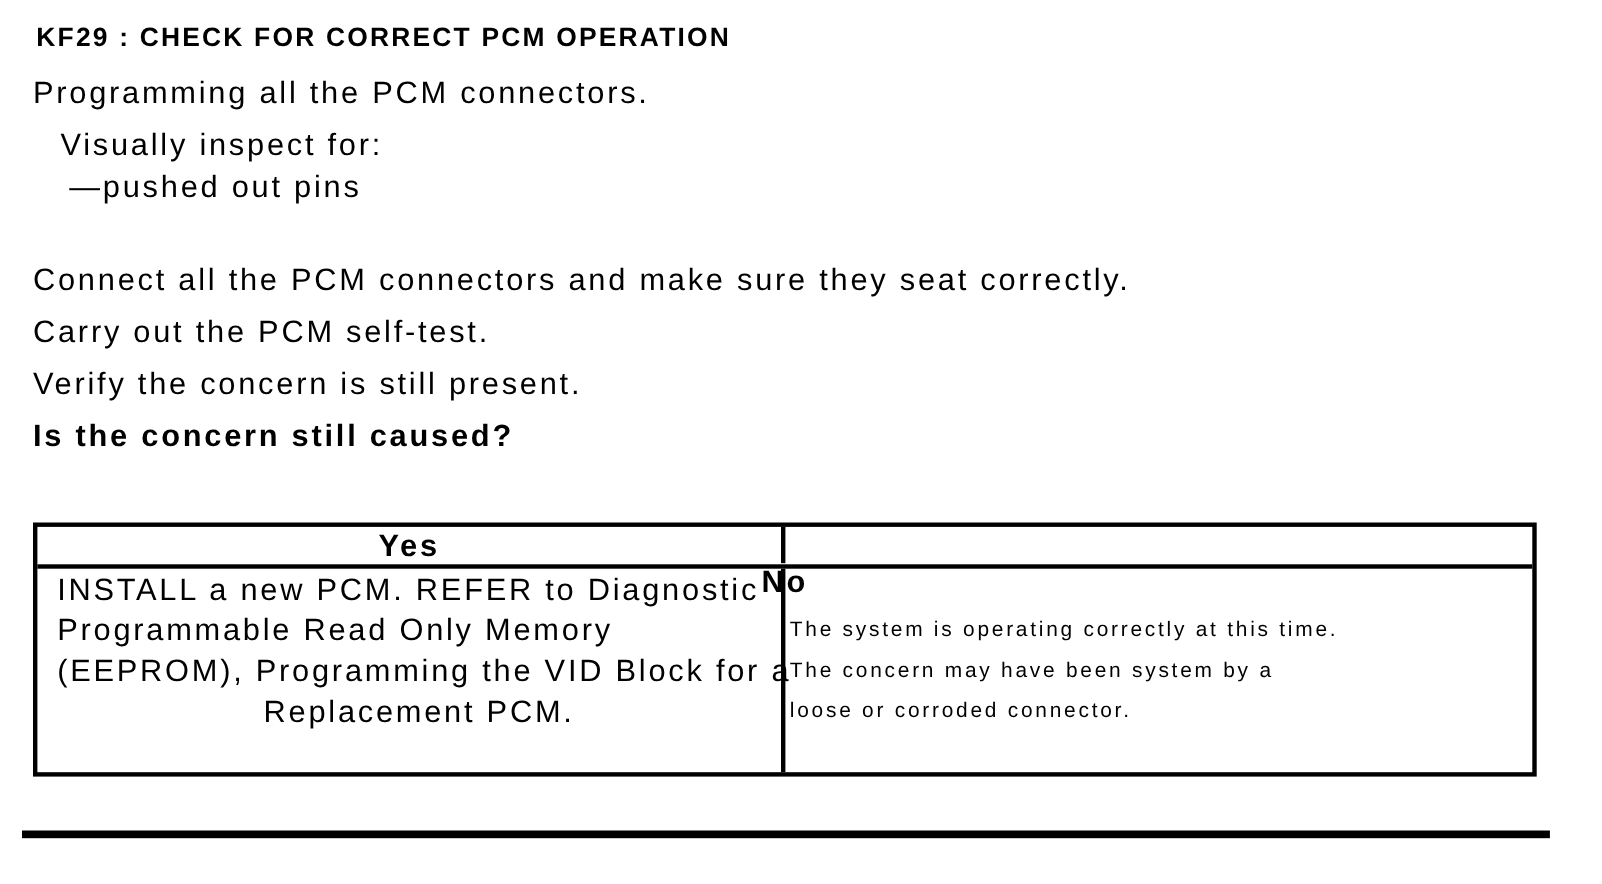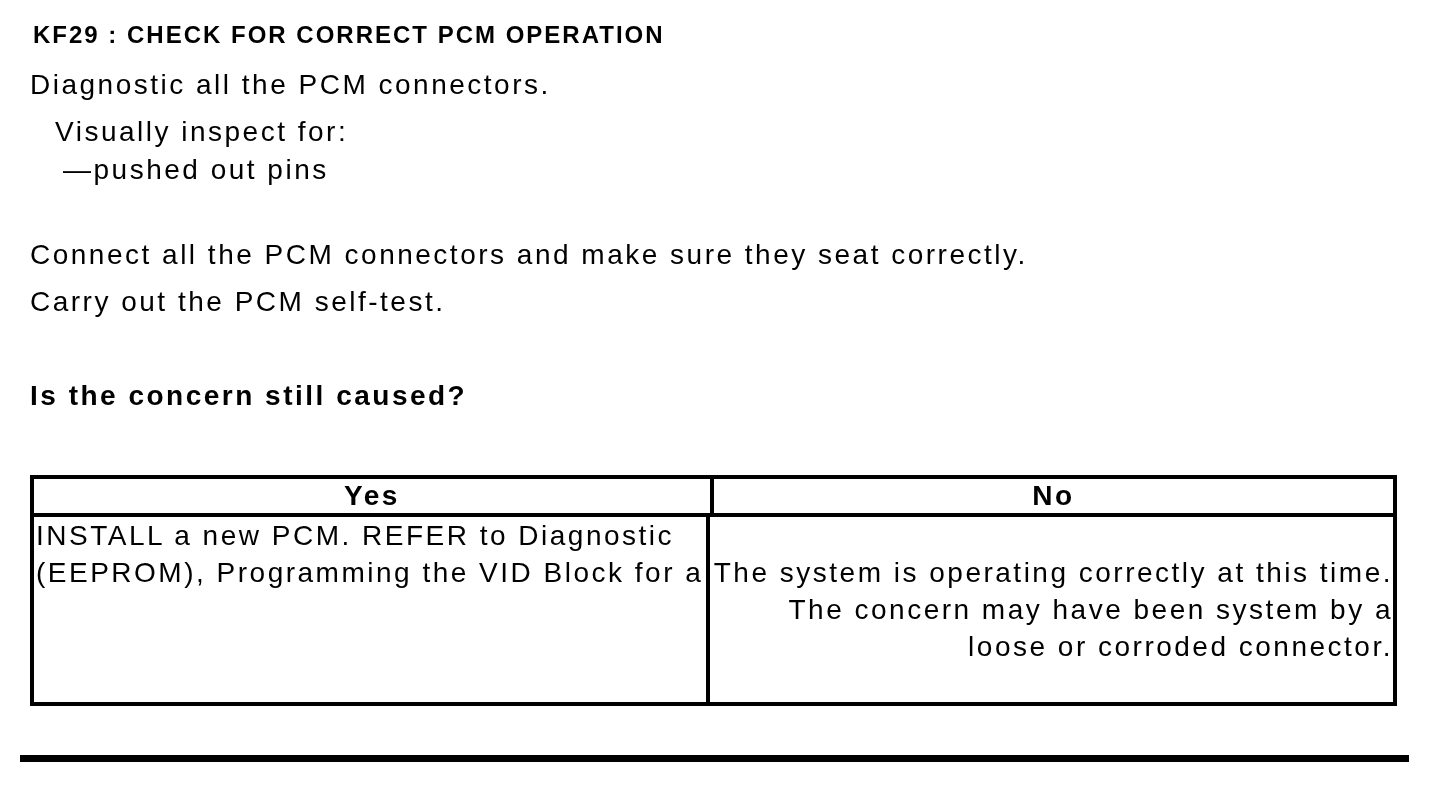--- a/index.html
+++ b/index.html
@@ -47,20 +47,21 @@
     width: 1367px;
     height: 231px;
     border: 4px solid #000000;
     box-sizing: border-box;
   }
   .t-header {
     display: flex;
     height: 38px;
     box-sizing: border-box;
     border-bottom: 4px solid #000000;
+    flex-direction: column;
   }
   .t-body {
     display: flex;
     height: 185px;
     box-sizing: border-box;
   }
   .col-yes {
     width: 680px;
     box-sizing: border-box;
     border-right: 4px solid #000000;
@@ -70,87 +71,90 @@
     box-sizing: border-box;
   }
   .th-cell {
     font-size: 28px;
     font-weight: bold;
     letter-spacing: 2.5px;
     text-align: center;
     line-height: 33px;
   }
   .cell-yes {
-    padding-left: 2px;
+    padding-left: 18px;
     overflow: visible;
   }
   .cell-yes .cell-line {
     font-size: 28px;
     letter-spacing: 2.5px;
     line-height: 37px;
     height: 37px;
     white-space: pre;
     text-align: left;
   }
   .cell-yes .cell-line.centered {
     text-align: center;
   }
   .cell-no {
     padding-left: 4px;
     display: flex;
     flex-direction: column;
     justify-content: center;
   }
   .cell-no .cell-line {
-    font-size: 28px;
+    font-size: 19px;
     letter-spacing: 2.5px;
     line-height: 37px;
     height: 37px;
     white-space: pre;
-    text-align: right;
+    text-align: left;
   }
   .bottom-rule {
     position: absolute;
     left: 20px;
     top: 755px;
     width: 1389px;
     height: 7px;
     background: #000000;
   }
 </style>
 </head>
 <body>
 
 <div class="page">
 
   <div class="doc-title">KF29 : CHECK FOR CORRECT PCM OPERATION</div>
 
-  <div class="step" style="top: 68px;">Diagnostic all the PCM connectors.</div>
+  <div class="step" style="top: 68px;">Programming all the PCM connectors.</div>
 
   <div class="step" style="top: 115px; margin-left: 25px;">Visually inspect for:</div>
 
   <div class="step indent" style="top: 153px;">—pushed out pins</div>
 
 
   <div class="step" style="top: 238px;">Connect all the PCM connectors and make sure they seat correctly.</div>
 
   <div class="step" style="top: 285px;">Carry out the PCM self-test.</div>
 
+  <div class="step" style="top: 332px;">Verify the concern is still present.</div>
 
   <div class="step bold" style="top: 379px;">Is the concern still caused?</div>
 
   <div class="decision-table">
     <div class="t-header">
       <div class="col-yes th-cell">Yes</div>
       <div class="col-no th-cell">No</div>
     </div>
     <div class="t-body">
       <div class="col-yes cell-yes">
         <div class="cell-line">INSTALL a new PCM. REFER to Diagnostic</div>
+        <div class="cell-line">Programmable Read Only Memory</div>
         <div class="cell-line">(EEPROM), Programming the VID Block for a</div>
+        <div class="cell-line centered">Replacement PCM.</div>
       </div>
       <div class="col-no cell-no">
         <div class="cell-line">The system is operating correctly at this time.</div>
         <div class="cell-line">The concern may have been system by a</div>
         <div class="cell-line">loose or corroded connector.</div>
       </div>
     </div>
   </div>
 
   <div class="bottom-rule"></div>

